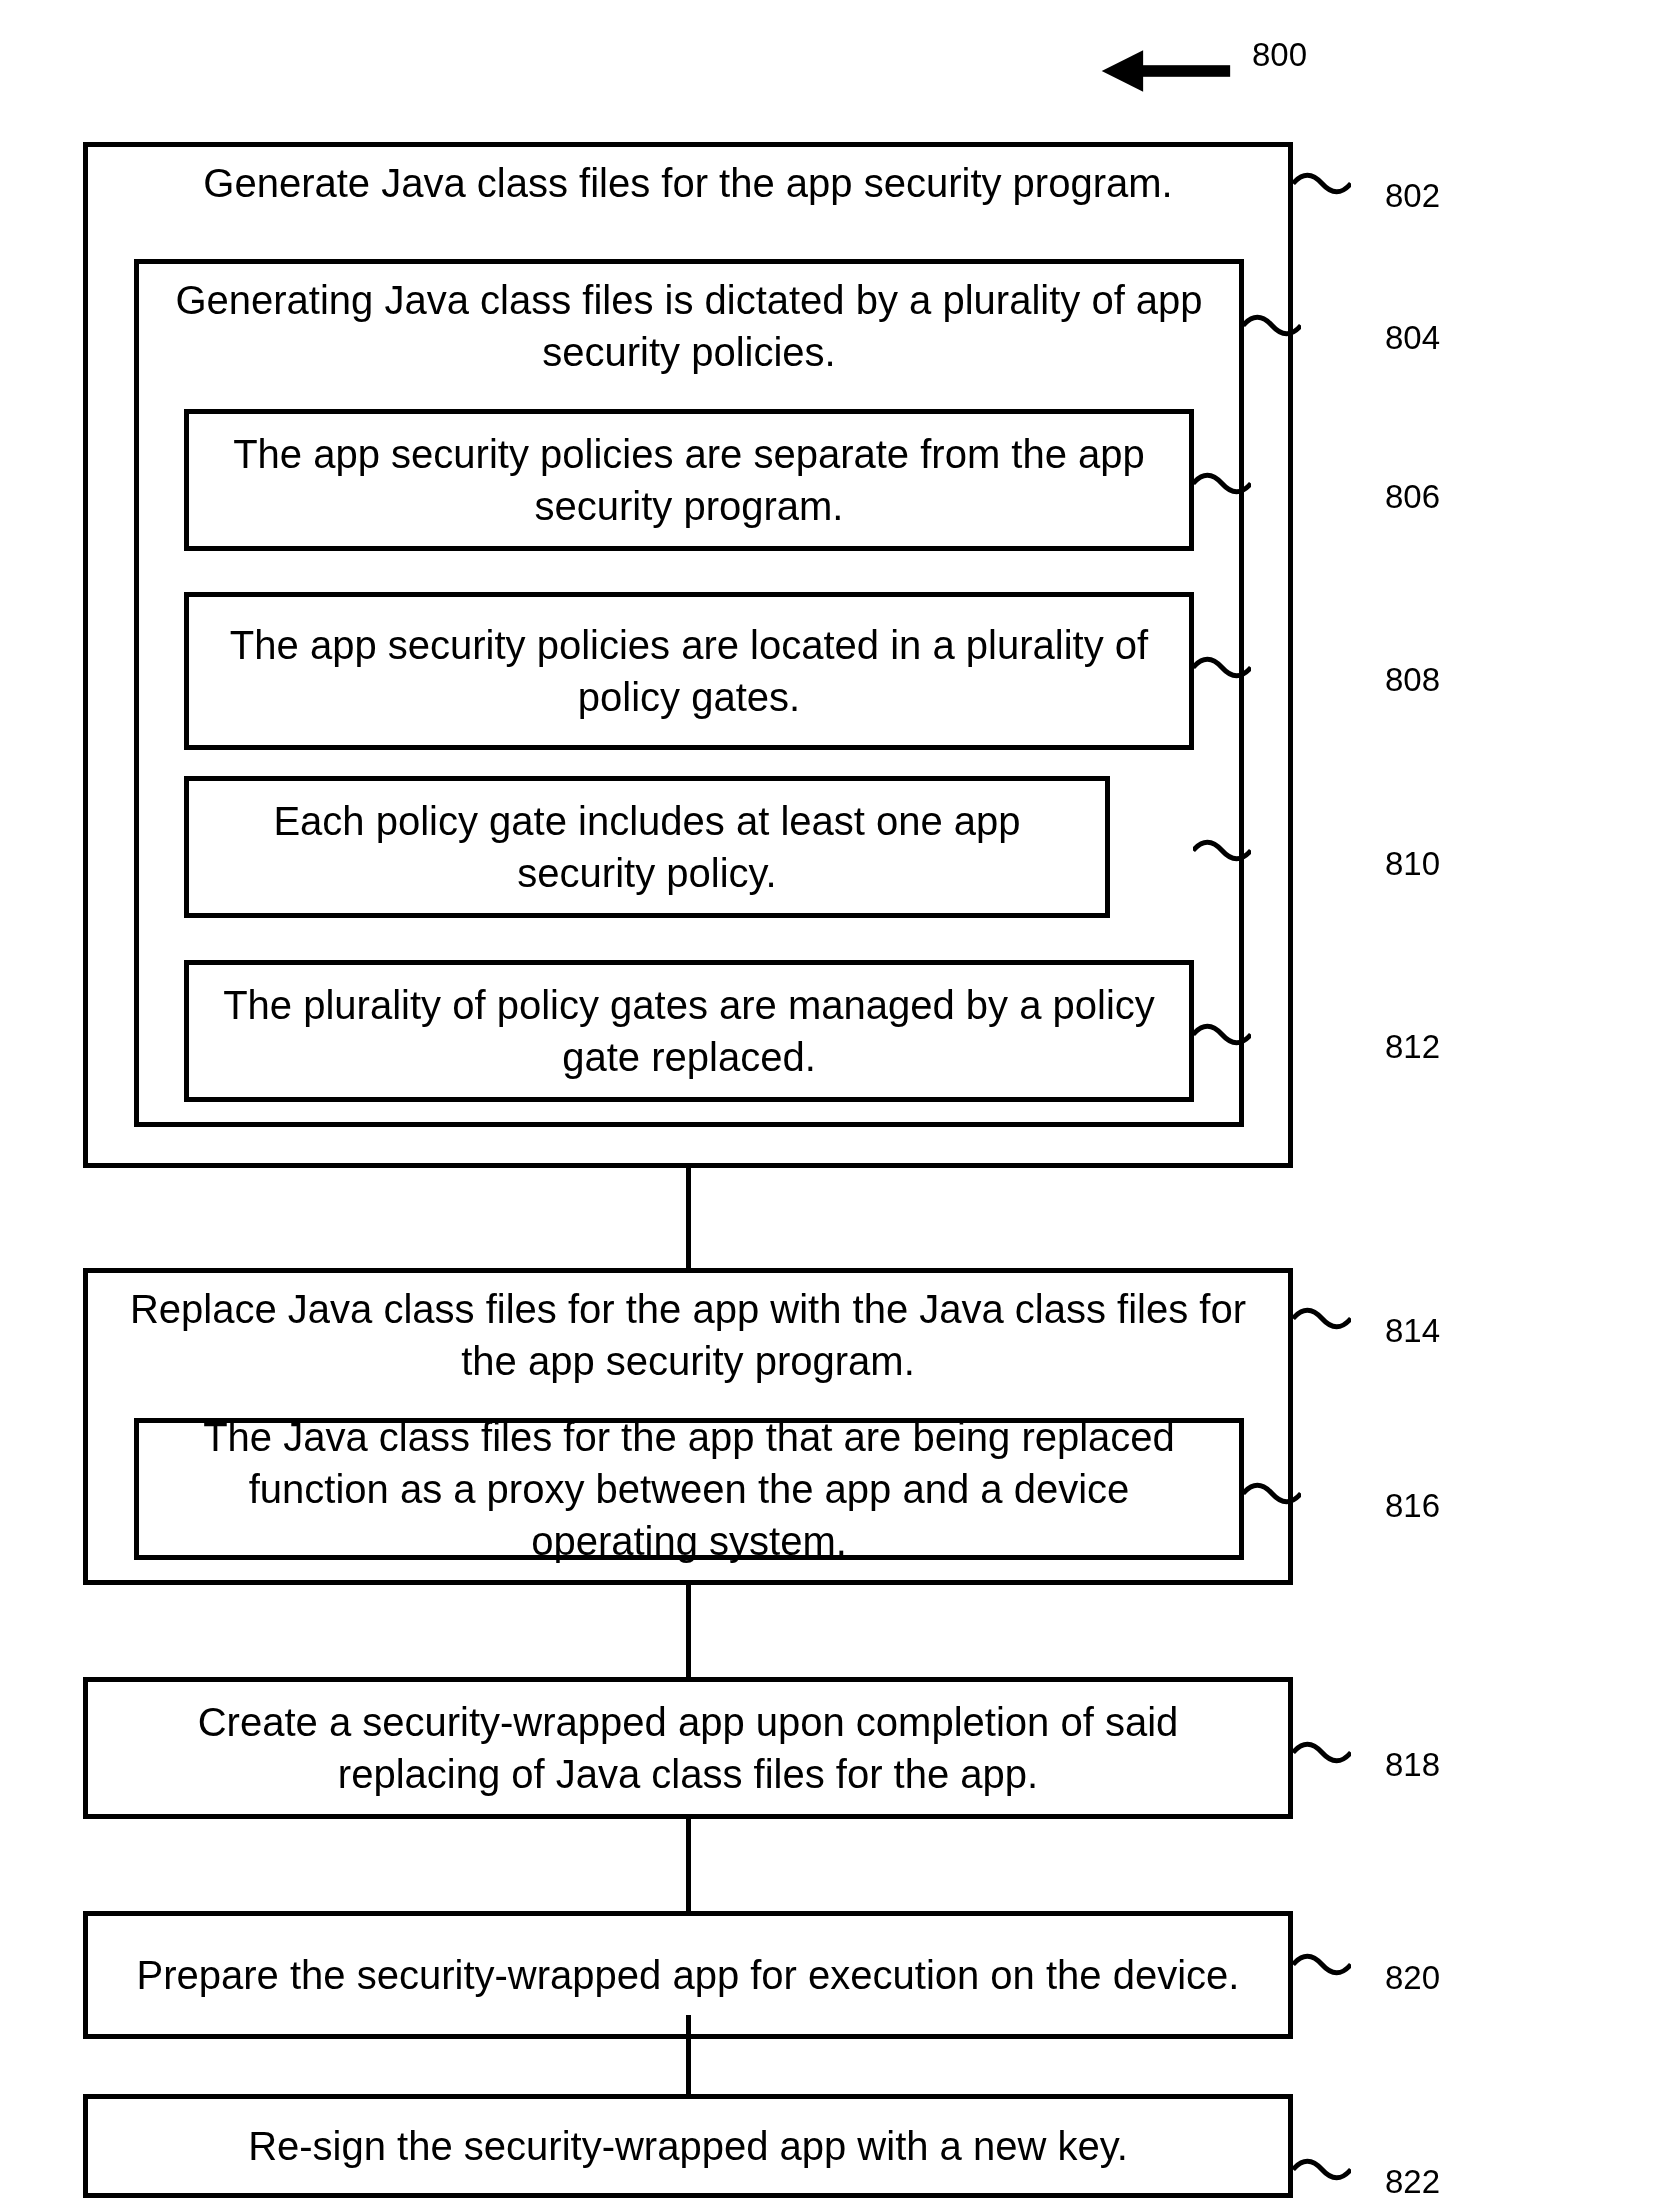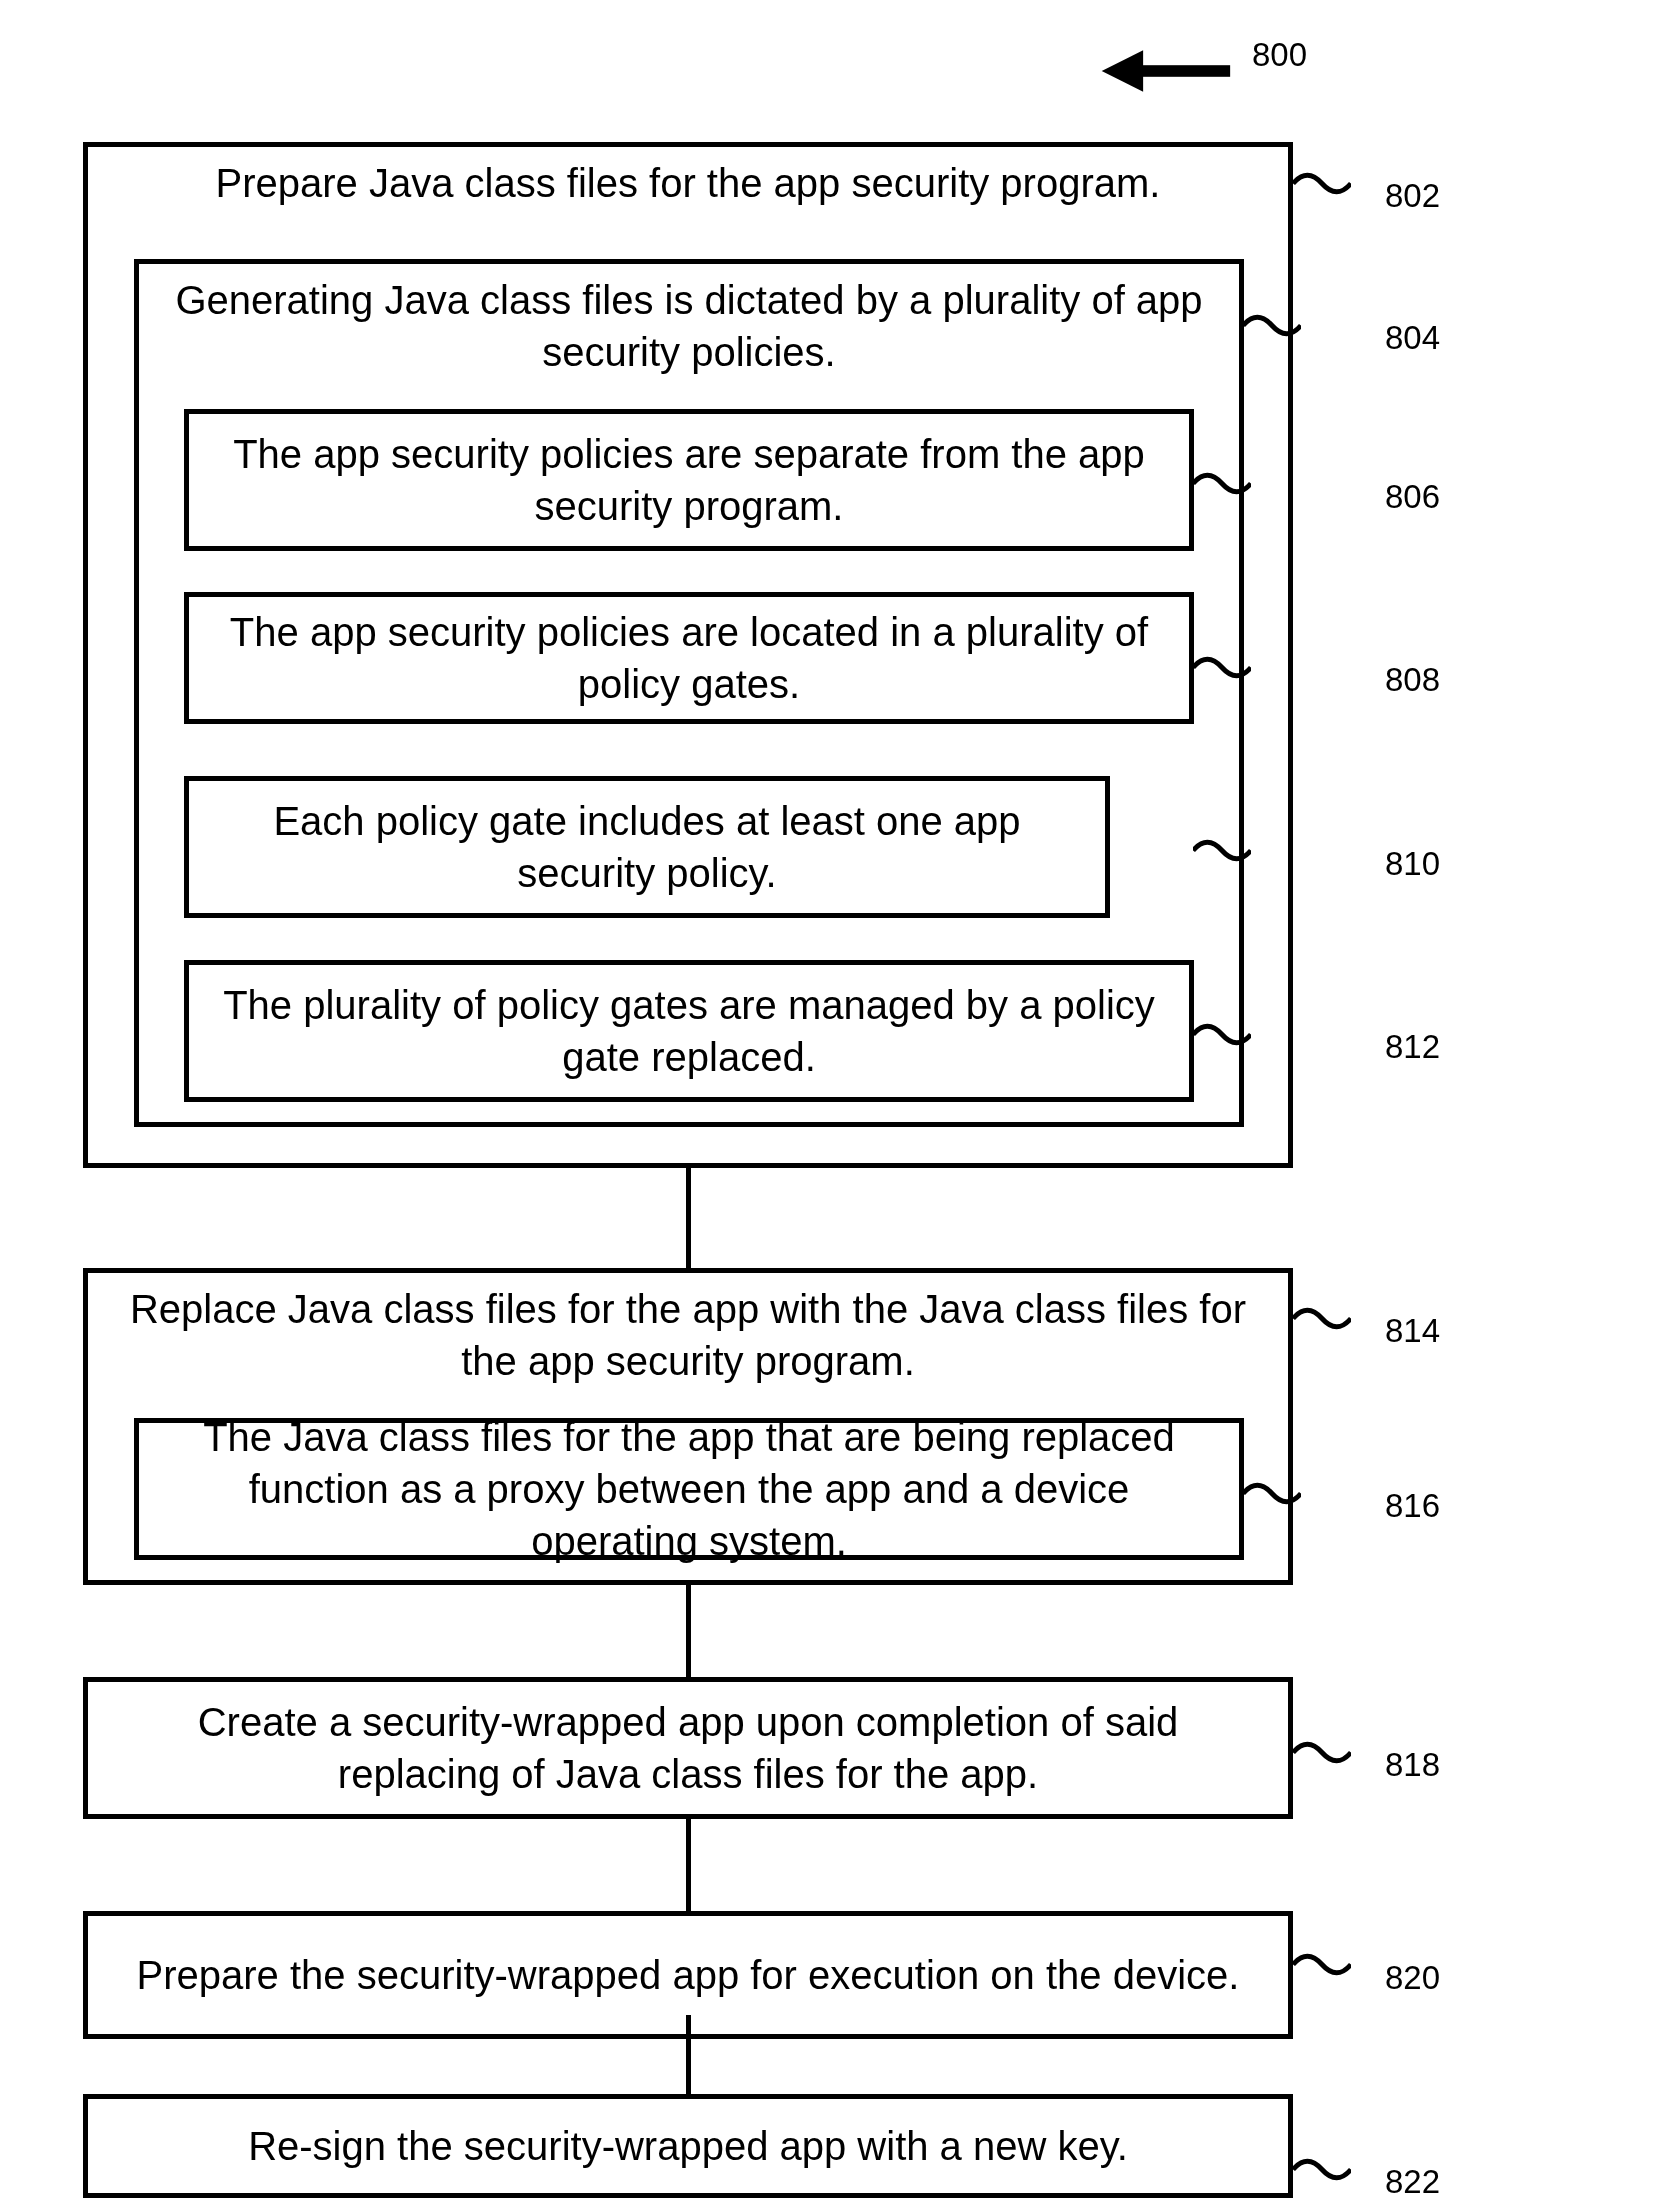--- a/index.html
+++ b/index.html
@@ -60,21 +60,21 @@
 
 <div class="arrowhead" style="left:1101px; top:42px;">
   <svg width="134" height="58" viewBox="0 0 160 70">
     <polygon points="0,35 50,10 50,25 50,45 50,60" fill="#000"></polygon>
     <rect x="45" y="28" width="110" height="14" fill="#000"></rect>
   </svg>
 </div>
 <div class="reflabel" style="left:1252px; top:38px;">800</div>
 
 <div class="box" style="left:83px; top:142px; width:1210px; height:1026px;">
-  <span class="text">Prepare Java class files for the app security program.</span>
+  <span class="text">Generate Java class files for the app security program.</span>
 </div>
 <div class="tick" style="left:1293px; top:167px;">
   <svg viewBox="0 0 70 40">
       <path d="M0 20 Q17 0 35 20 Q53 40 70 20" stroke="#000" stroke-width="6" fill="none"></path>
     </svg>
 </div>
 <div class="reflabel" style="left:1385px; top:179px;">802</div>
 
 <div class="box" style="left:134px; top:259px; width:1110px; height:868px;">
   <span class="text">Generating Java class files is dictated by a plurality of app security policies.</span>
@@ -89,21 +89,21 @@
 <div class="box leaf" style="left:184px; top:409px; width:1010px; height:142px;">
   <span class="text">The app security policies are separate from the app security program.</span>
 </div>
 <div class="tick" style="left:1193px; top:467px;">
   <svg viewBox="0 0 70 40">
       <path d="M0 20 Q17 0 35 20 Q53 40 70 20" stroke="#000" stroke-width="6" fill="none"></path>
     </svg>
 </div>
 <div class="reflabel" style="left:1385px; top:480px;">806</div>
 
-<div class="box leaf" style="left:184px; top:592px; width:1010px; height:132px;">
+<div class="box leaf" style="left:184px; top:592px; width:1010px; height:158px;">
   <span class="text">The app security policies are located in a plurality of policy gates.</span>
 </div>
 <div class="tick" style="left:1193px; top:651px;">
   <svg viewBox="0 0 70 40">
       <path d="M0 20 Q17 0 35 20 Q53 40 70 20" stroke="#000" stroke-width="6" fill="none"></path>
     </svg>
 </div>
 <div class="reflabel" style="left:1385px; top:663px;">808</div>
 
 <div class="box leaf" style="left:184px; top:776px; width:926px; height:142px;">

